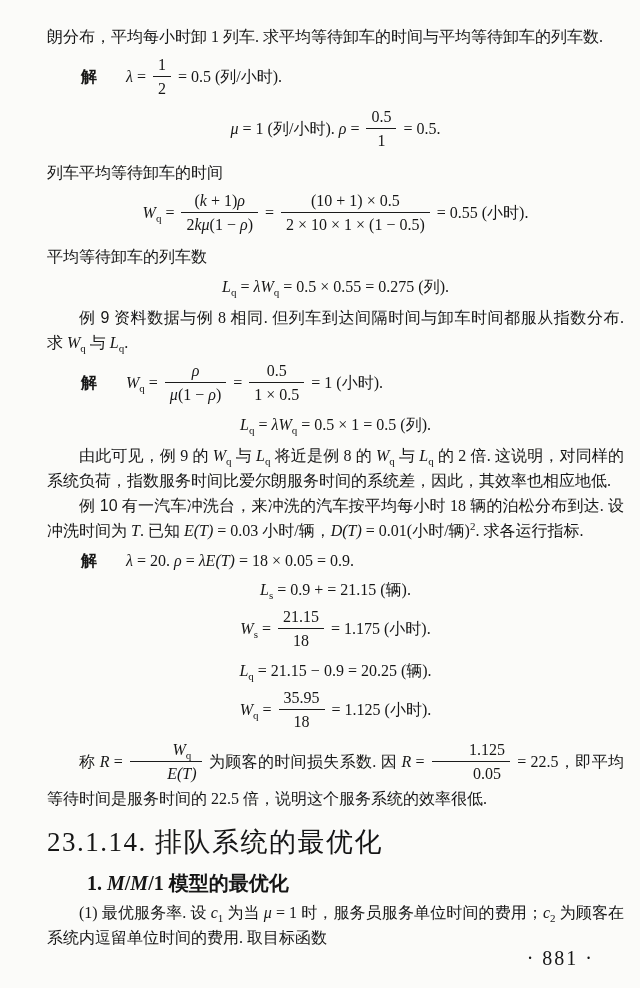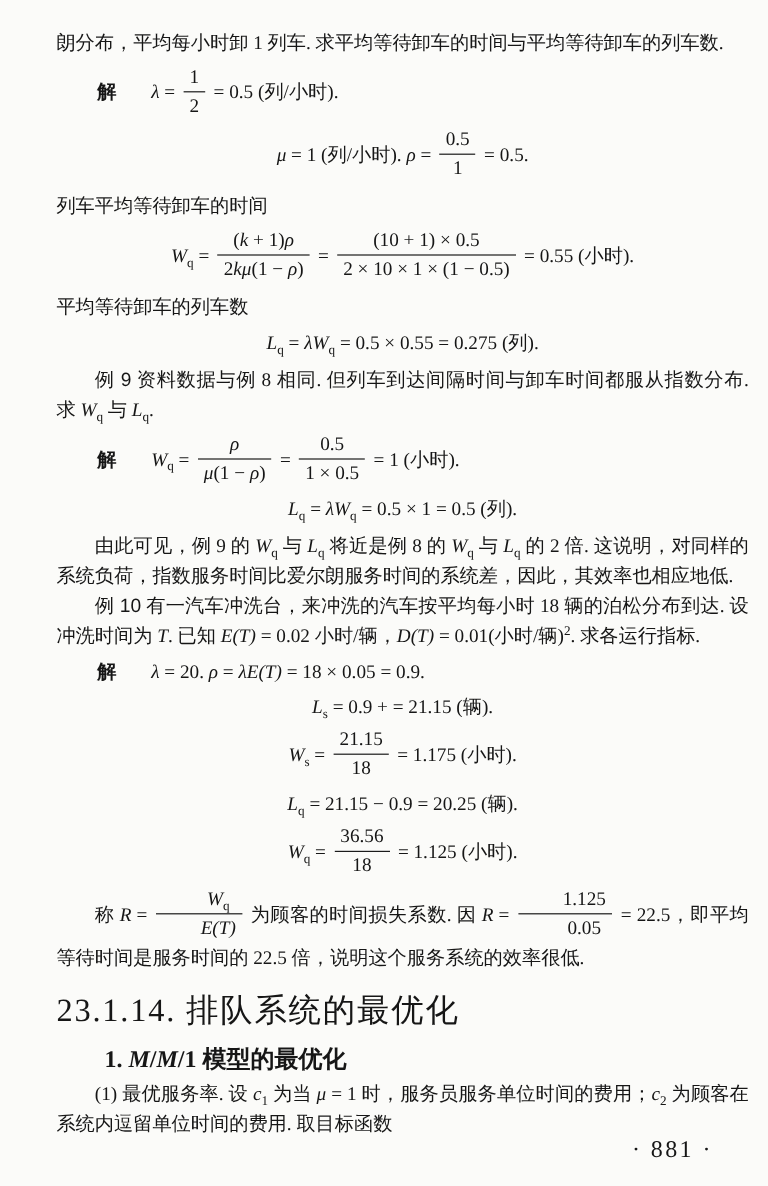--- a/index.html
+++ b/index.html
@@ -58,31 +58,31 @@
 
   <div class="frow left">
     <span class="slabel">解</span>
     <span><span class="i">W</span><sub>q</sub><span> = </span><span class="frac"><span class="num"><span class="i">ρ</span></span><span class="den"><span class="i">μ</span><span>(1 − </span><span class="i">ρ</span><span>)</span></span></span><span> = </span><span class="frac"><span class="num">0.5</span><span class="den">1 × 0.5</span></span><span> = 1 (小时).</span></span>
   </div>
 
   <div class="frow"><span class="i">L</span><sub>q</sub><span> = </span><span class="i">λW</span><sub>q</sub><span> = 0.5 × 1 = 0.5 (列).</span></div>
 
   <p class="indent"><span>由此可见，例 9 的 </span><span class="i">W</span><sub>q</sub><span> 与 </span><span class="i">L</span><sub>q</sub><span> 将近是例 8 的 </span><span class="i">W</span><sub>q</sub><span> 与 </span><span class="i">L</span><sub>q</sub><span> 的 2 倍.  这说明，对同样的系统负荷，指数服务时间比爱尔朗服务时间的系统差，因此，其效率也相应地低.</span></p>
 
-  <p class="indent"><span class="b">例 10</span><span>  有一汽车冲洗台，来冲洗的汽车按平均每小时 18 辆的泊松分布到达.  设冲洗时间为 </span><span class="i">T</span><span>.  已知 </span><span class="i">E(T)</span><span> = 0.02 小时/辆，</span><span class="i">D(T)</span><span> = 0.01(小时/辆)</span><sup>2</sup><span>.  求各运行指标.</span></p>
+  <p class="indent"><span class="b">例 10</span><span>  有一汽车冲洗台，来冲洗的汽车按平均每小时 18 辆的泊松分布到达.  设冲洗时间为 </span><span class="i">T</span><span>.  已知 </span><span class="i">E(T)</span><span> = 0.03 小时/辆，</span><span class="i">D(T)</span><span> = 0.01(小时/辆)</span><sup>2</sup><span>.  求各运行指标.</span></p>
 
   <div class="frow left">
     <span class="slabel">解</span>
     <span><span class="i">λ</span><span> = 20.  </span><span class="i">ρ</span><span> = </span><span class="i">λE(T)</span><span> = 18 × 0.05 = 0.9.</span></span>
   </div>
 
   <div class="frow"><span class="i">L</span><sub>s</sub><span> = 0.9 + </span><span> = 21.15 (辆).</span></div>
   <div class="frow"><span class="i">W</span><sub>s</sub><span> = </span><span class="frac"><span class="num">21.15</span><span class="den">18</span></span><span> = 1.175 (小时).</span></div>
   <div class="frow"><span class="i">L</span><sub>q</sub><span> = 21.15 − 0.9 = 20.25 (辆).</span></div>
-  <div class="frow"><span class="i">W</span><sub>q</sub><span> = </span><span class="frac"><span class="num">36.56</span><span class="den">18</span></span><span> = 1.125 (小时).</span></div>
+  <div class="frow"><span class="i">W</span><sub>q</sub><span> = </span><span class="frac"><span class="num">35.95</span><span class="den">18</span></span><span> = 1.125 (小时).</span></div>
 
   <p class="indent"><span>称 </span><span class="i">R</span><span> = </span><span class="frac"><span class="num"><span class="i">W</span><sub>q</sub></span><span class="den"><span class="i">E(T)</span></span></span><span> 为顾客的时间损失系数.  因 </span><span class="i">R</span><span> = </span><span class="frac"><span class="num">1.125</span><span class="den">0.05</span></span><span> = 22.5，即平均等待时间是服务时间的 22.5 倍，说明这个服务系统的效率很低.</span></p>
 
   <h2 class="section-heading">23.1.14. 排队系统的最优化</h2>
 
   <p class="subheading"><span>1. </span><span class="i">M</span><span>/</span><span class="i">M</span><span>/1 模型的最优化</span></p>
 
   <p class="indent"><span>(1) 最优服务率.  设 </span><span class="i">c</span><sub>1</sub><span> 为当 </span><span class="i">μ</span><span> = 1 时，服务员服务单位时间的费用；</span><span class="i">c</span><sub>2</sub><span> 为顾客在系统内逗留单位时间的费用.  取目标函数 </span></p>
 
   <div class="pagenum">· 881 ·</div>

